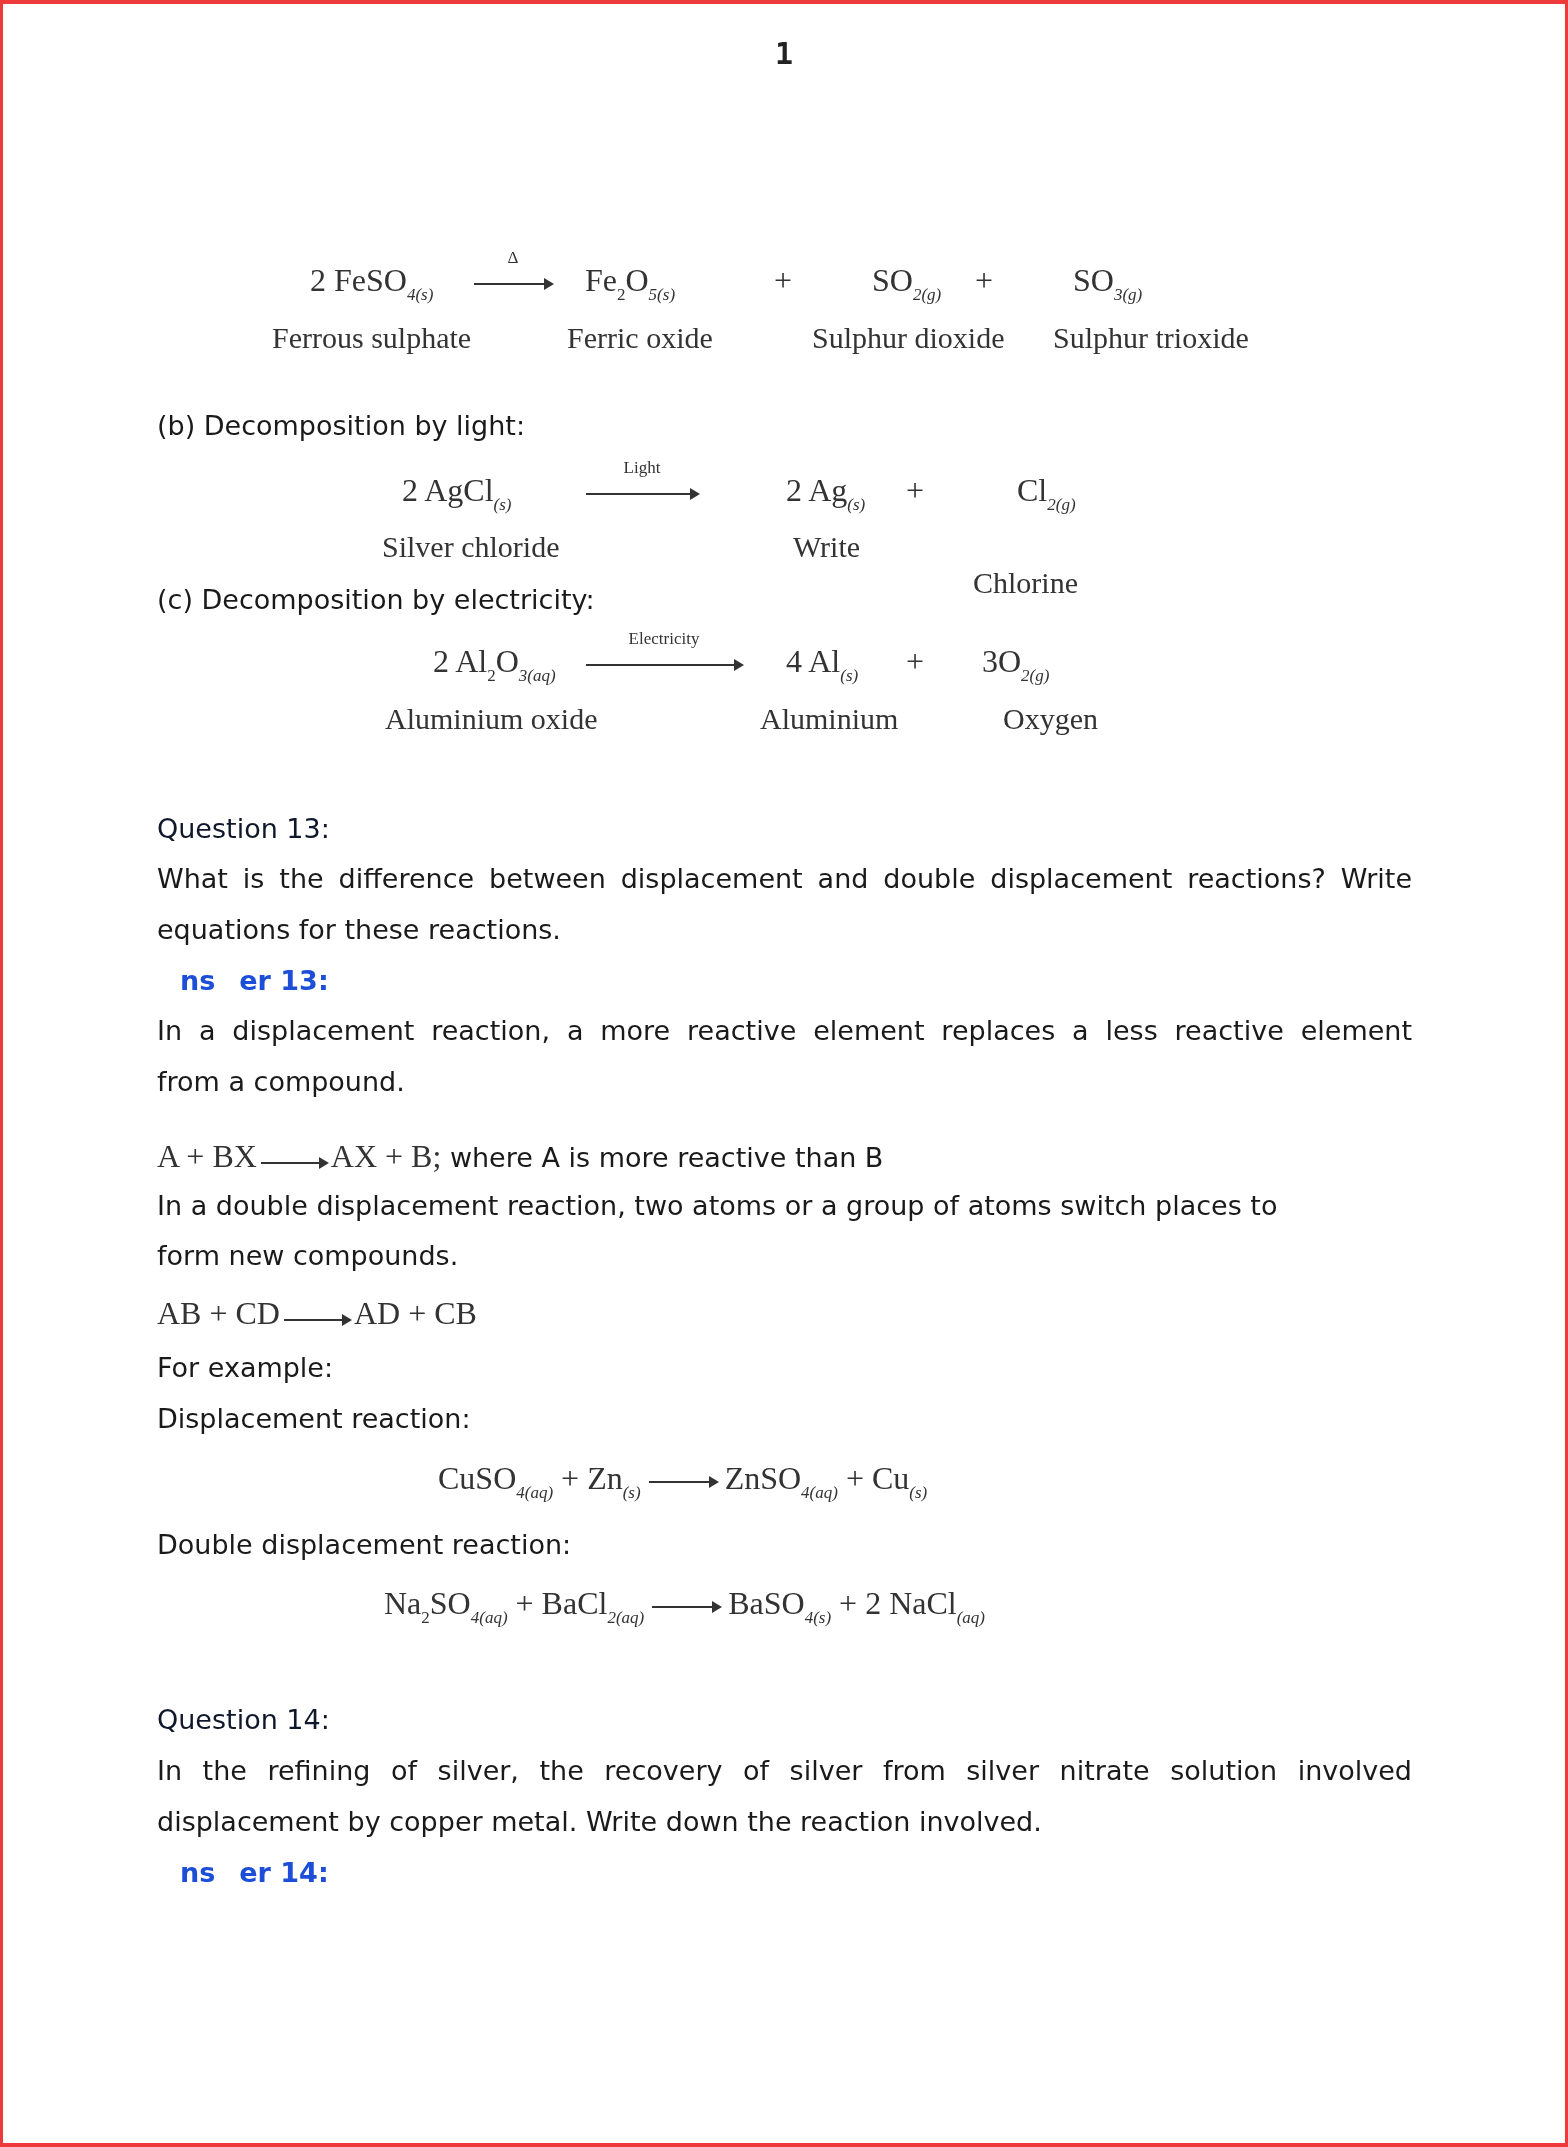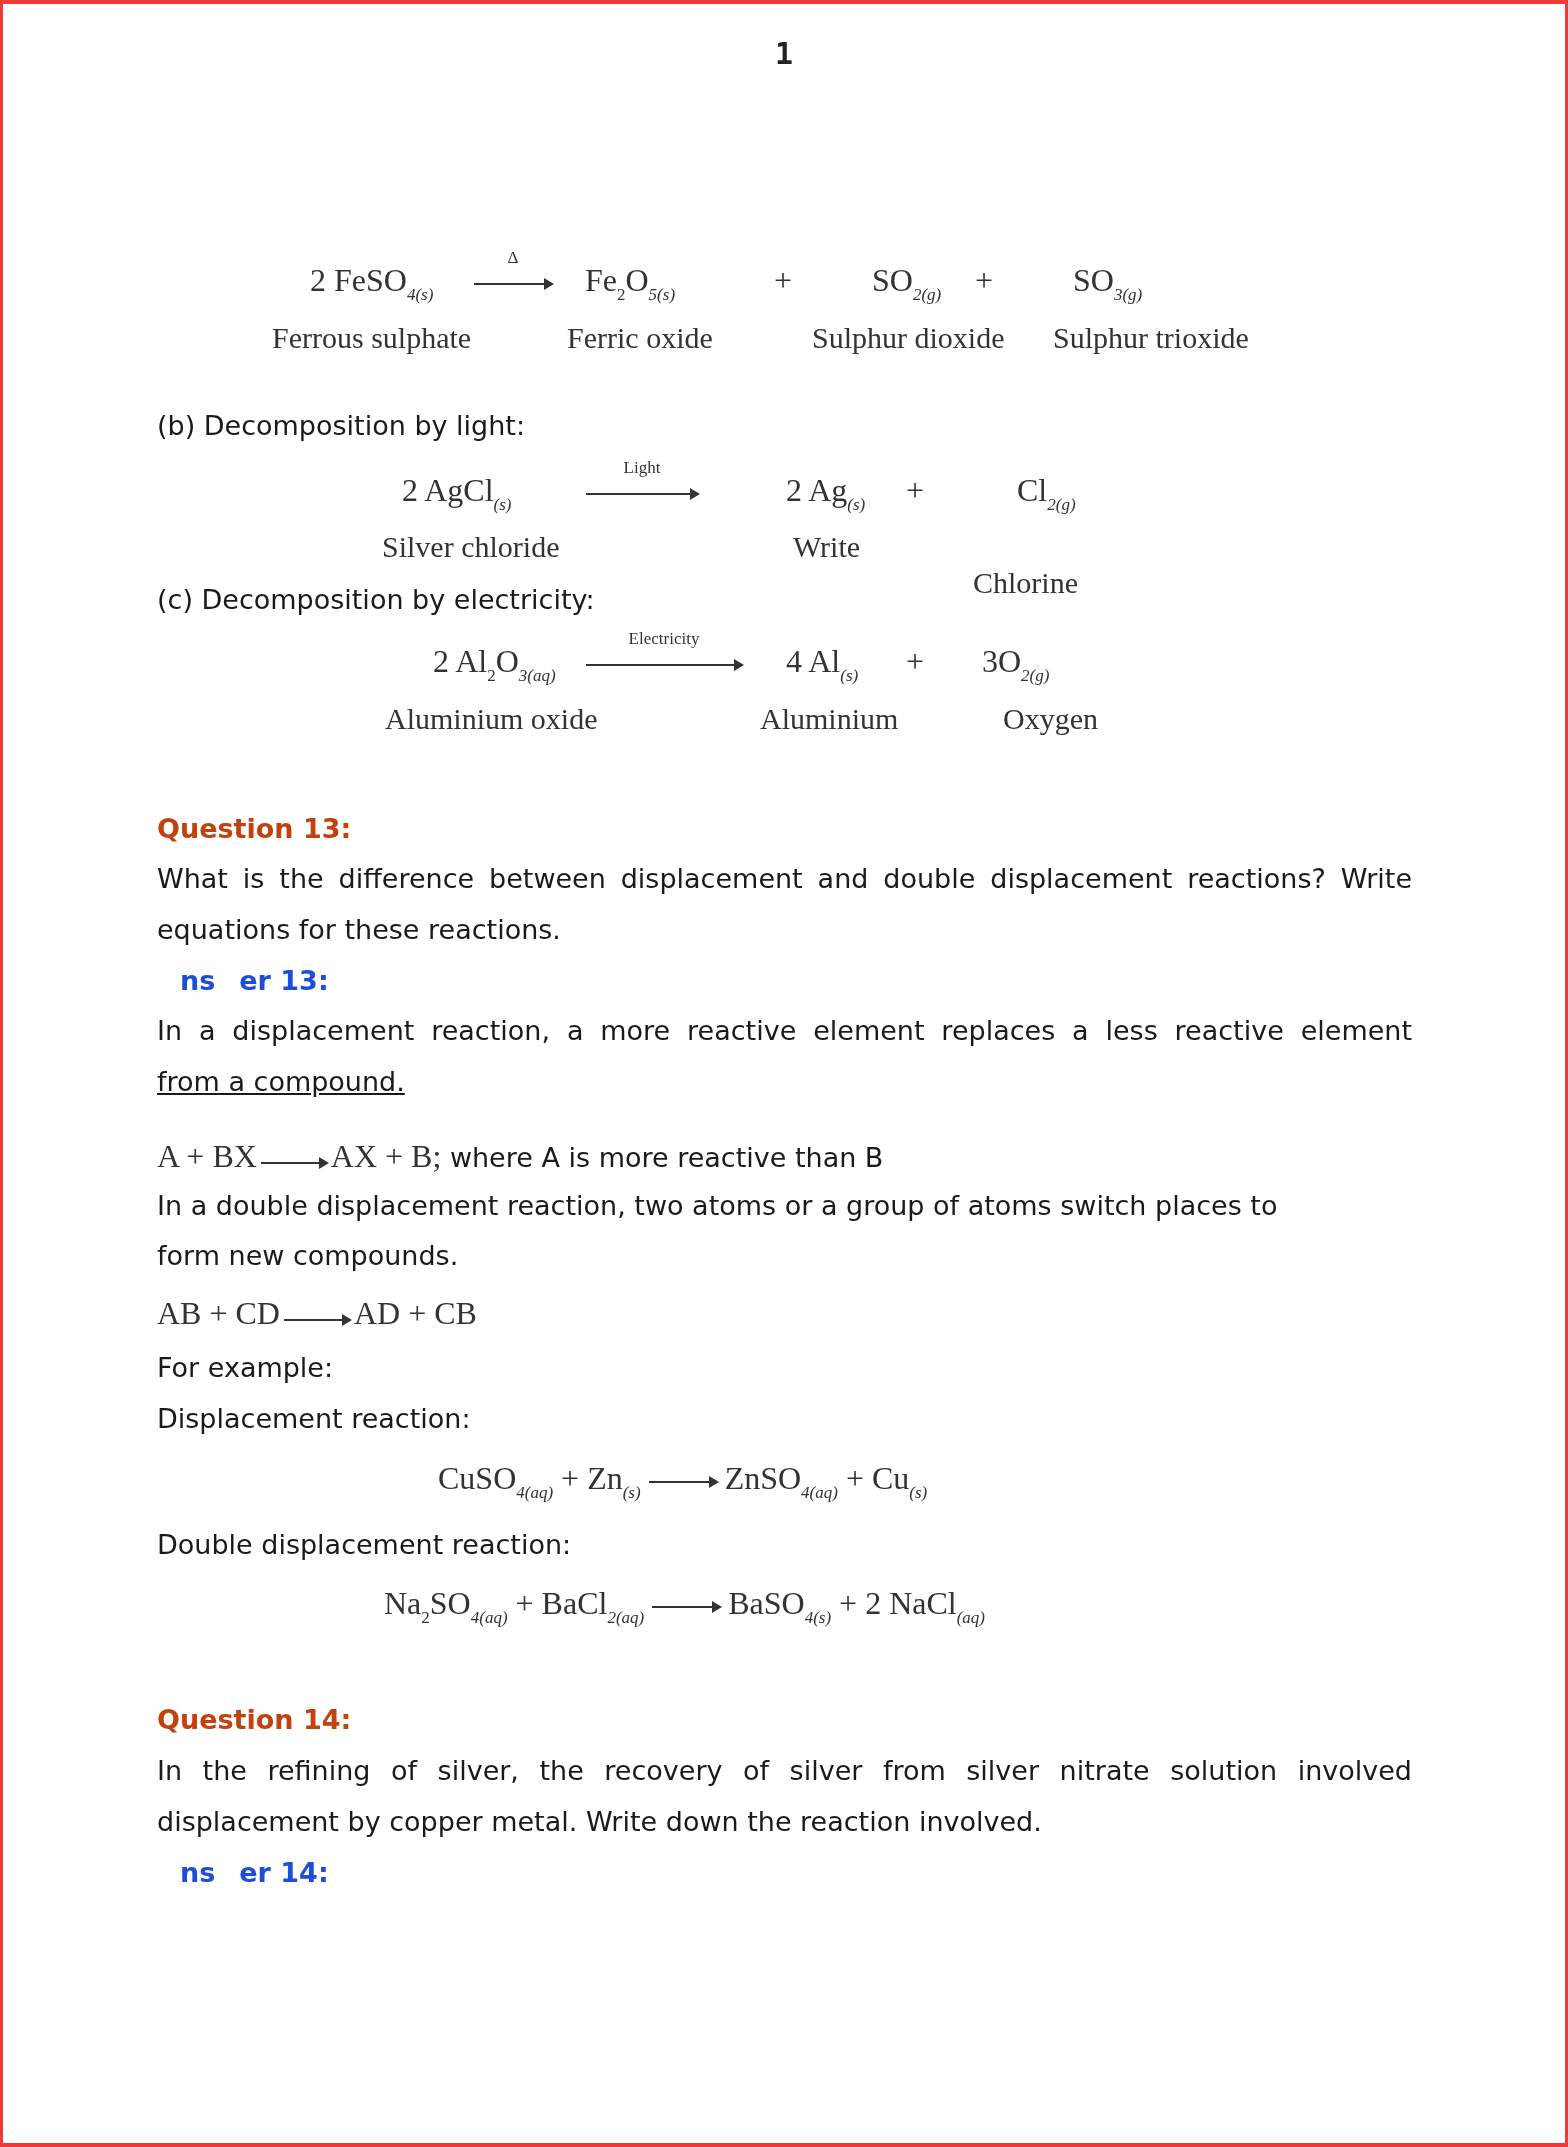--- a/index.html
+++ b/index.html
@@ -9,21 +9,21 @@
     box-sizing: border-box; border: 3px solid #ee3a3a; border-top-width: 4px; border-bottom-width: 4px;
     pointer-events: none;
   }
   .page-number {
     position: absolute; top: 36px; left: 0; width: 1568px; text-align: center;
     font-family: "DejaVu Sans Mono", monospace; font-weight: bold; font-size: 30px; color: #222;
   }
   .sans { font-family: "DejaVu Sans", sans-serif; font-size: 27px; color: #1a1a1a; }
   .abs { position: absolute; white-space: nowrap; }
   .line { position: absolute; left: 157px; white-space: nowrap; }
-  .qhead { font-family: "DejaVu Sans", sans-serif; font-weight: bold; font-size: 27px; color: #c2410c; }
+  .qhead { font-family: "DejaVu Sans", sans-serif; font-weight: normal; font-size: 27px; color: #0f172a; }
   .ahead { font-family: "DejaVu Sans", sans-serif; font-weight: bold; font-size: 27px; color: #1d4ed8; }
   .ahead .gap { display: inline-block; width: 24px; }
   .justify { position: absolute; left: 157px; width: 1255px; text-align: justify; text-align-last: justify; }
   .eq { font-family: "Liberation Serif", serif; font-size: 32px; color: #333; }
   .name { font-family: "Liberation Serif", serif; font-size: 30px; color: #333; }
   sub { font-size: 17px; font-style: normal; vertical-align: -9px; }
   sub i { font-style: italic; }
   .arrow { display: inline-block; position: relative; }
   .arrow .lbl { position: absolute; top: -14px; left: 0; width: 100%; text-align: center; font-size: 17px; }
   .arrow .shaft { display: inline-block; vertical-align: middle; height: 2px; background: #333; position: relative; }
@@ -86,21 +86,21 @@
   <div class="abs name" style="left:1003px; top:702px;">Oxygen</div>
 </div>
 
 <div class="line qhead" style="top:813px;">Question 13:</div>
 <div class="justify sans" style="top:863px;">What is the difference between displacement and double displacement reactions? Write</div>
 <div class="line sans" style="top:914px;">equations for these reactions.</div>
 
 <div class="line ahead" style="top:965px; left:180px;"><span>ns</span><span class="gap"></span><span>er 13:</span></div>
 
 <div class="justify sans" style="top:1015px;">In a displacement reaction, a more reactive element replaces a less reactive element</div>
-<div class="line sans" style="top:1066px;text-decoration:underline;">from a compound.</div>
+<div class="line sans" style="top:1066px;">from a compound.</div>
 
 <div class="line" style="top:1138px;">
   <span class="eq">A + BX</span>
   <span class="arrow"><span class="shaft" style="width:66px;"></span></span>
   <span class="eq">AX + B;</span><span class="sans"> where A is more reactive than B</span>
 </div>
 
 <div class="line sans" style="top:1190px;">In a double displacement reaction, two atoms or a group of atoms switch places to</div>
 <div class="line sans" style="top:1240px;">form new compounds.</div>
 

